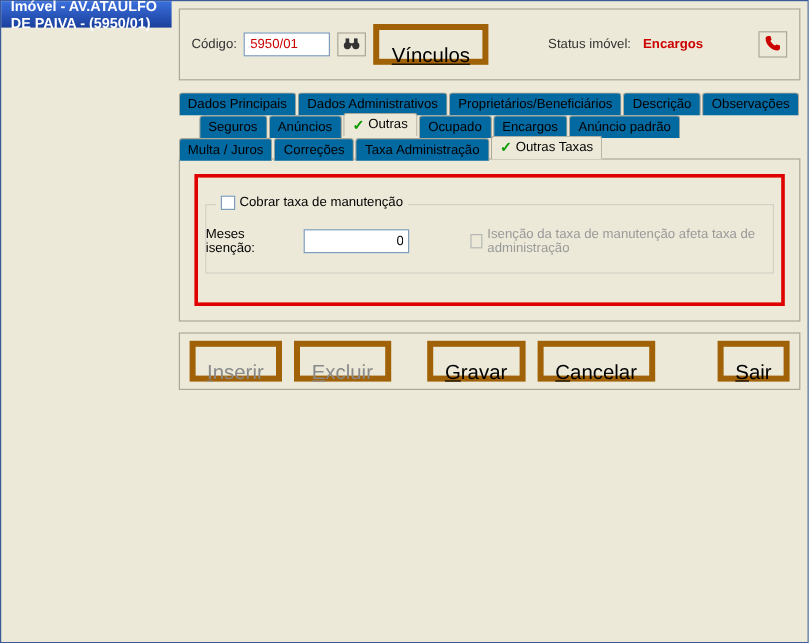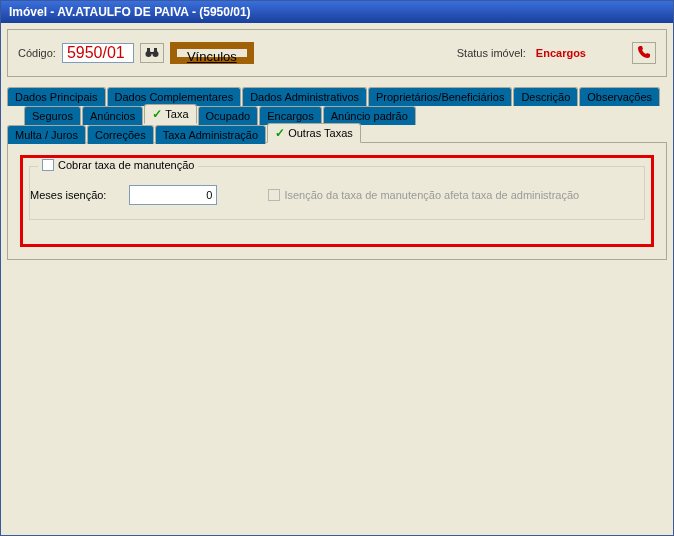--- a/index.html
+++ b/index.html
@@ -10,21 +10,21 @@
     width: 674px;
     height: 536px;
     overflow: hidden;
   }
   .window {
     width: 674px;
     height: 536px;
     border: 1px solid #3a5a9a;
     background: #ece9d8;
     display: flex;
-    flex-direction: column;
+    flex-direction: row;
   }
   .titlebar {
     background: linear-gradient(to bottom, #3a6fdc, #1a3f9c);
     color: #fff;
     font-weight: bold;
     font-size: 12px;
     padding: 4px 8px;
     height: 22px;
     display: flex;
     align-items: center;
@@ -46,39 +46,39 @@
   }
   .label { color: #333; }
   .code-input {
     width: 72px;
     height: 20px;
     border: 1px solid #7f9db9;
     background: #fff;
     color: #c00;
     padding: 1px 4px;
     font-family: inherit;
-    font-size: 16px;
+    font-size: 11px;
   }
   .bino-btn {
     width: 24px;
     height: 20px;
     border: 1px solid #aca899;
     background: #ece9d8;
     display: inline-flex;
     align-items: center;
     justify-content: center;
     cursor: pointer;
   }
   .btn {
     height: 22px;
-    border: 7px solid #a16207;
-    background: #ece9d8;
-    padding: 0 10px;
+    border: 5px solid #a16207;
+    background: #ece9d8;
+    padding: 12px 10px;
     font-family: inherit;
-    font-size: 13px;
+    font-size: 17px;
     cursor: pointer;
   }
   .btn u { text-decoration: underline; }
   .status-text { color: #333; margin-left: auto; margin-right: 4px; }
   .status-value { color: #c00; font-weight: bold; margin-right: 40px; }
   .phone-btn {
     width: 24px;
     height: 22px;
     border: 1px solid #aca899;
     background: #ece9d8;
@@ -140,20 +140,21 @@
 
   .highlight-box {
     border: 3px solid #e10000;
     padding: 8px 6px 24px 6px;
   }
 
   .group-box {
     border: 1px solid #d4d0c8;
     position: relative;
     padding: 18px 12px 14px 0;
+    margin-top: 14px;
   }
   .group-legend {
     position: absolute;
     top: -8px;
     left: 8px;
     background: #ece9d8;
     padding: 0 4px;
     display: flex;
     align-items: center;
     gap: 4px;
@@ -243,23 +244,20 @@
         </span>
       </button>
     </div>
 
     <div class="tab-rows">
       <div class="tab-row">
         <div class="tab">
             <span>Dados Principais</span>
           </div>
         <div class="tab">
-            <span>Dados Complementares</span>
-          </div>
-        <div class="tab">
             <span>Dados Administrativos</span>
           </div>
         <div class="tab">
             <span>Proprietários/Beneficiários</span>
           </div>
         <div class="tab">
             <span>Descrição</span>
           </div>
         <div class="tab">
             <span>Observações</span>
@@ -267,21 +265,21 @@
       </div>
       <div class="tab-row tab-row2">
         <div class="tab">
             <span>Seguros</span>
           </div>
         <div class="tab">
             <span>Anúncios</span>
           </div>
         <div class="tab active">
             <span class="check-green">✓</span>
-            <span>Taxa</span>
+            <span>Outras</span>
           </div>
         <div class="tab">
             <span>Ocupado</span>
           </div>
         <div class="tab">
             <span>Encargos</span>
           </div>
         <div class="tab">
             <span>Anúncio padrão</span>
           </div>
@@ -315,15 +313,24 @@
               <span class="disabled-check">
                 <span class="box"></span>
                 <span>Isenção da taxa de manutenção afeta taxa de administração</span>
               </span>
             </div>
           </div>
         </div>
       </div>
     </div>
 
+    <div class="bottom-bar">
+      <button class="btn disabled"><u>I</u><span>nserir</span></button>
+      <button class="btn disabled"><u>E</u><span>xcluir</span></button>
+      <div class="btn-group-gap"></div>
+      <button class="btn"><u>G</u><span>ravar</span></button>
+      <button class="btn"><u>C</u><span>ancelar</span></button>
+      <div class="spacer"></div>
+      <button class="btn"><u>S</u><span>air</span></button>
+    </div>
 
   </div>
 </div>
 
 </body></html>

